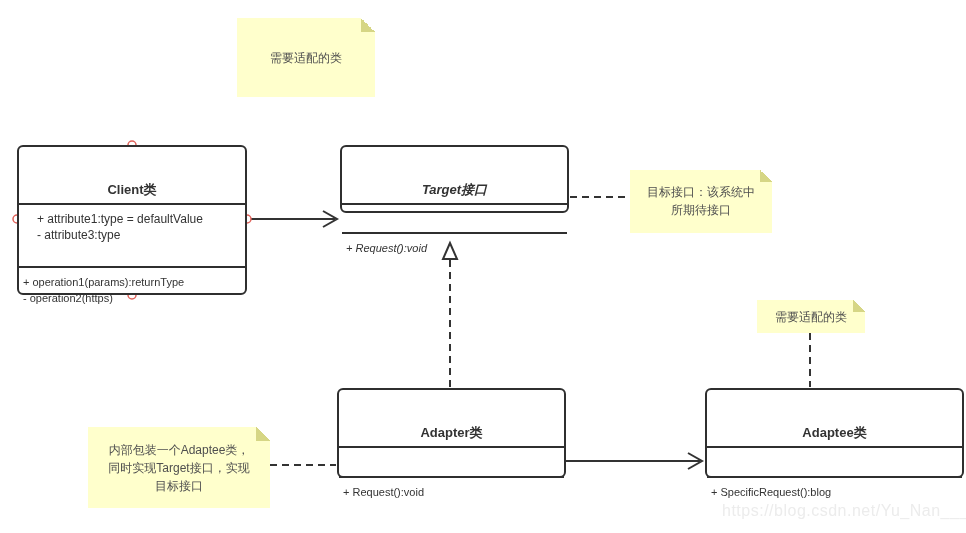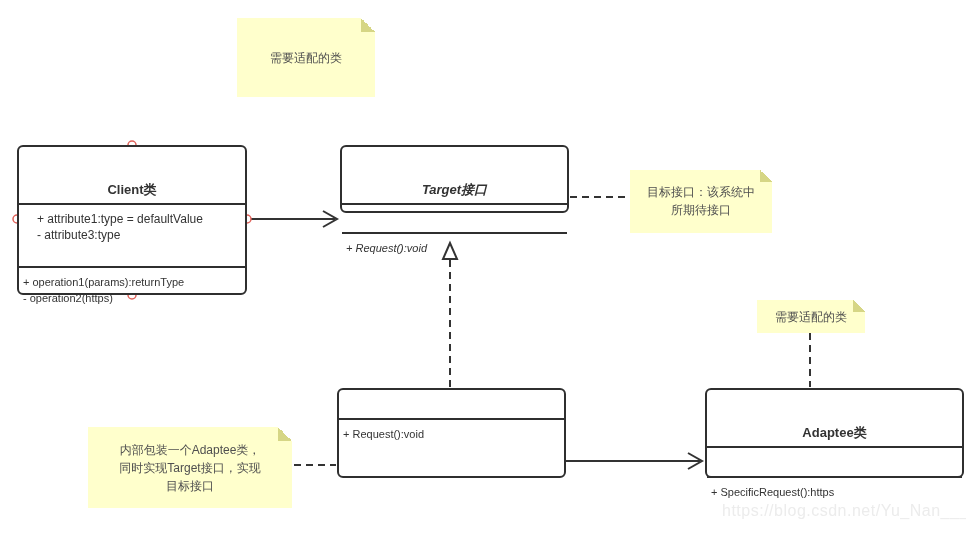--- a/index.html
+++ b/index.html
@@ -92,35 +92,36 @@
     <span class="txt">目标接口：该系统中
 所期待接口</span>
   </div>
 
   <div class="note" style="left:757px;top:300px;width:108px;height:33px;">
     <div class="fold" style="width:12px;height:12px;"></div>
     <span class="txt">需要适配的类</span>
   </div>
 
   <div class="uml" style="left:337px;top:388px;width:229px;height:90px;">
+    <div class="title">Adapter类</div>
     <div class="attrs" style="height:30px;"></div>
     <div class="ops">
       <div>+ Request():void</div>
     </div>
   </div>
 
   <div class="uml" style="left:705px;top:388px;width:259px;height:90px;">
     <div class="title">Adaptee类</div>
     <div class="attrs" style="height:30px;"></div>
     <div class="ops">
-      <div>+ SpecificRequest():https</div>
+      <div>+ SpecificRequest():blog</div>
     </div>
   </div>
 
-  <div class="note" style="left:88px;top:427px;width:204px;height:81px;">
+  <div class="note" style="left:88px;top:427px;width:182px;height:81px;">
     <div class="fold"></div>
     <span class="txt">内部包装一个Adaptee类，
 同时实现Target接口，实现
 目标接口</span>
   </div>
 
   <div class="watermark">https://blog.csdn.net/Yu_Nan___</div>
 
 </div>
 

